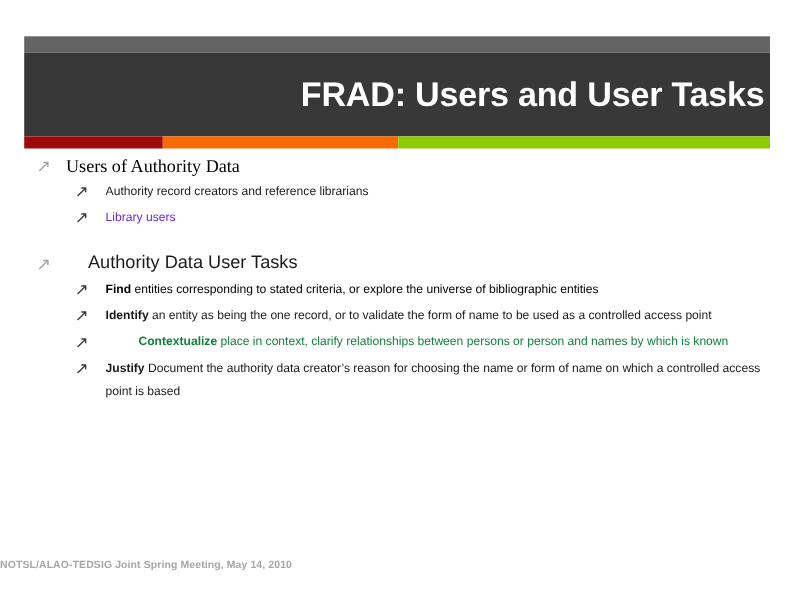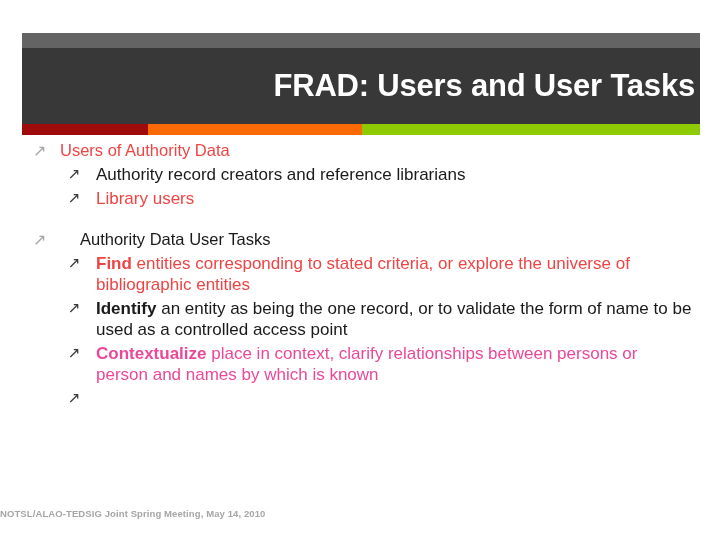--- a/index.html
+++ b/index.html
@@ -115,21 +115,21 @@
 
   
   .lvl2 { padding-left: 68px; margin-top: 3px; }
   .lvl2 > .bullet {
     width: 28px;
     color: #3a3a3a;
     font-size: 15px;
     padding-top: 3px;
   }
   .lvl2 > .txt {
-    font-size: 17px;
+    font-size: 11px;
     line-height: 21px;
   }
 
   .lvl2.tasks > .txt { padding-right: 28px; }
 
   b.lead { font-weight: bold; }
 
   
   .footer {
     position: absolute;
@@ -158,51 +158,52 @@
     <div class="accent-seg accent-red" style="background: rgb(158, 11, 11);"></div>
     <div class="accent-seg accent-orng" style="background: rgb(249, 106, 7);"></div>
     <div class="accent-seg accent-green" style="background: rgb(143, 203, 5);"></div>
   </div>
 
   <div class="content">
 
     <div class="blk">
       <div class="row lvl1">
         <span class="bullet" style="color: rgb(166, 166, 166);">↗</span>
-        <span class="txt" style="color: #ef4444;">Users of Authority Data</span>
+        <span class="txt" style="color: #000000; font-family: Liberation Serif, serif;">Users of Authority Data</span>
       </div>
       <div class="row lvl2">
         <span class="bullet" style="color: rgb(58, 58, 58);">↗</span>
         <span class="txt" style="color: rgb(26, 26, 26);"><b class="lead"></b><span>Authority record creators and reference librarians</span></span>
       </div>
       <div class="row lvl2">
         <span class="bullet" style="color: rgb(58, 58, 58);">↗</span>
-        <span class="txt" style="color: #ef4444;"><b class="lead"></b><span>Library users</span></span>
+        <span class="txt" style="color: #6d28d9;"><b class="lead"></b><span>Library users</span></span>
       </div>
     </div>
 
     <div class="blk">
       <div class="row lvl1">
         <span class="bullet" style="color: rgb(166, 166, 166);">↗</span>
         <span class="txt" style="color: rgb(26, 26, 26); margin-left: 20px;">Authority Data User Tasks</span>
       </div>
       <div class="row lvl2 tasks">
         <span class="bullet" style="color: rgb(58, 58, 58);">↗</span>
-        <span class="txt" style="color: #ef4444;"><b class="lead">Find</b><span> entities corresponding to stated criteria, or explore the universe of bibliographic entities</span></span>
+        <span class="txt" style="color: #000000;"><b class="lead">Find</b><span> entities corresponding to stated criteria, or explore the universe of bibliographic entities</span></span>
       </div>
       <div class="row lvl2 tasks">
         <span class="bullet" style="color: rgb(58, 58, 58);">↗</span>
         <span class="txt" style="color: rgb(26, 26, 26);"><b class="lead">Identify</b><span> an entity as being the one record, or to validate the form of name to be used as a controlled access point</span></span>
       </div>
       <div class="row lvl2 tasks">
         <span class="bullet" style="color: rgb(58, 58, 58);">↗</span>
-        <span class="txt" style="color: #ec4899;"><b class="lead">Contextualize</b><span> place in context, clarify relationships between persons or person and names by which is known</span></span>
-      </div>
-      <div class="row lvl2 tasks">
-        <span class="bullet" style="color: rgb(58, 58, 58);">↗</span>
+        <span class="txt" style="color: #15803d; text-align: center;"><b class="lead">Contextualize</b><span> place in context, clarify relationships between persons or person and names by which is known</span></span>
+      </div>
+      <div class="row lvl2 tasks">
+        <span class="bullet" style="color: rgb(58, 58, 58);">↗</span>
+        <span class="txt" style="color: rgb(26, 26, 26);"><b class="lead">Justify</b><span> Document the authority data creator’s reason for choosing the name or form of name on which a controlled access point is based</span></span>
       </div>
     </div>
 
   </div>
 
   <div class="footer" style="color: rgb(166, 166, 166);">NOTSL/ALAO-TEDSIG Joint Spring Meeting, May 14, 2010</div>
 
 </div>
 
 </body></html>

